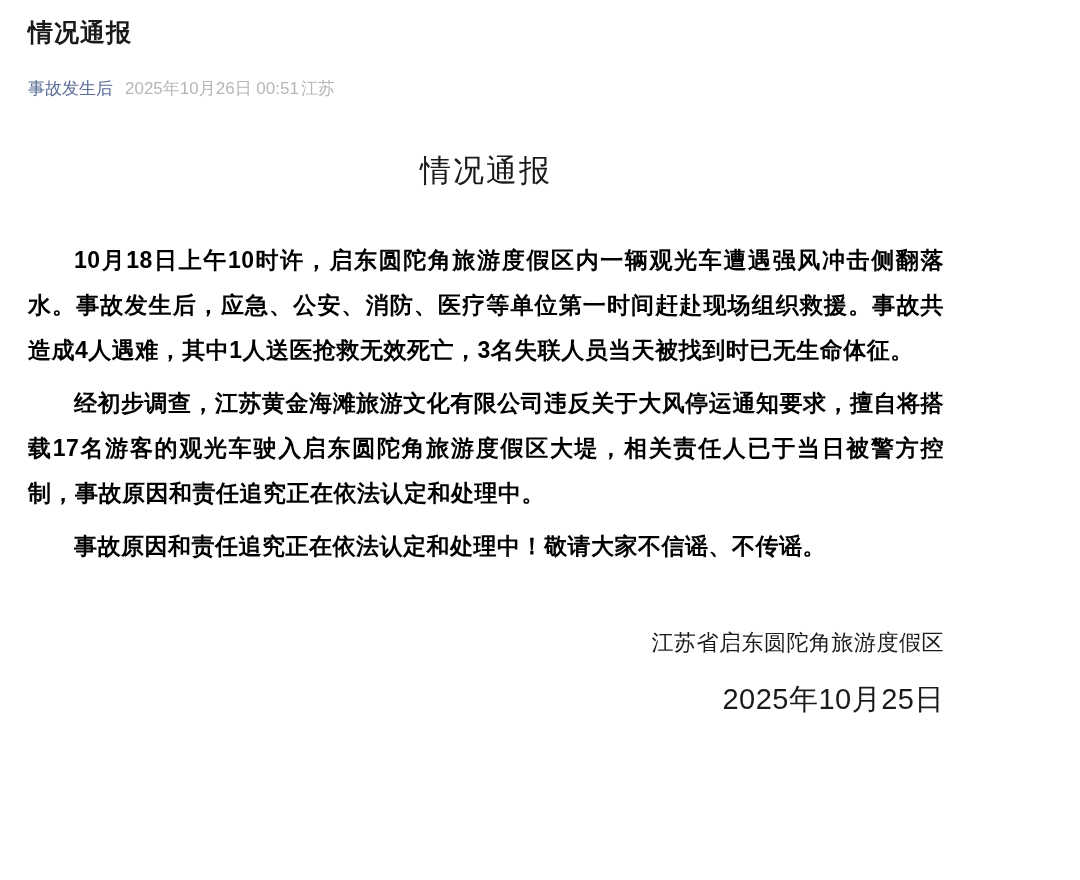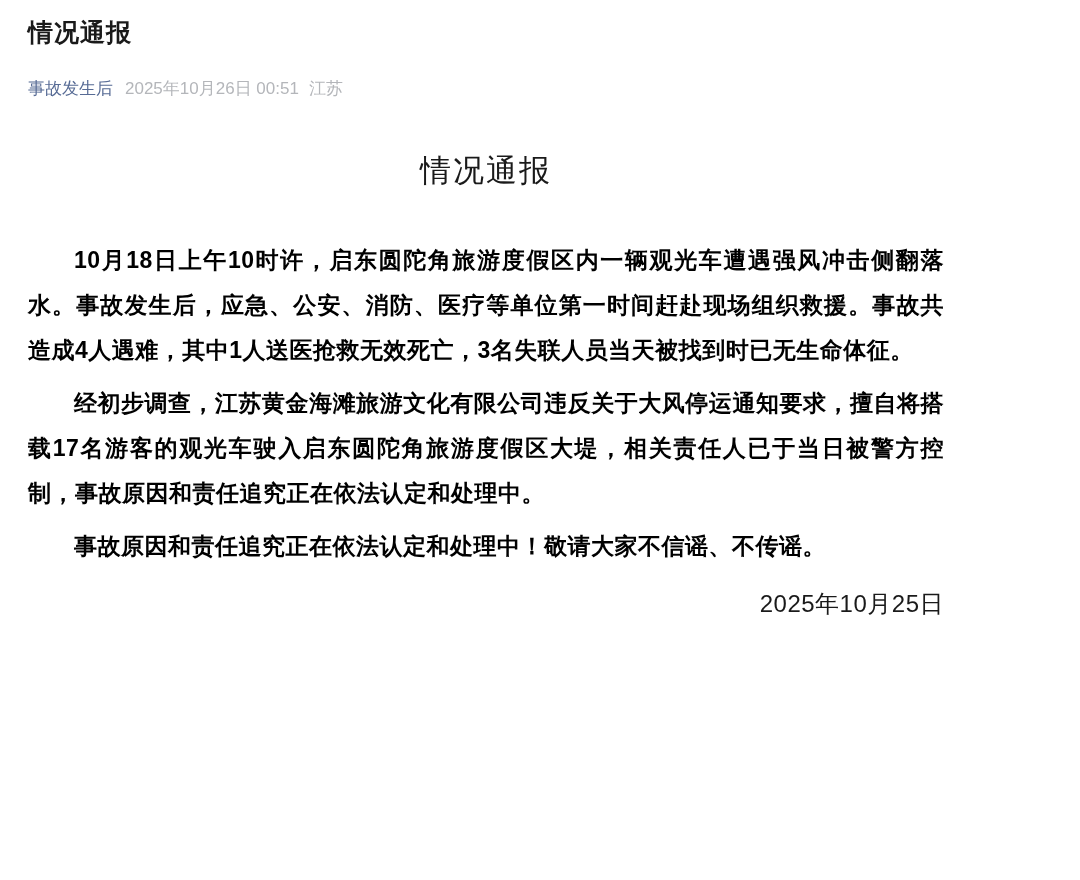--- a/index.html
+++ b/index.html
@@ -31,21 +31,21 @@
     color: #576b95;
     text-decoration: none;
     margin-right: 12px;
     cursor: pointer;
   }
   .meta-gray {
     color: #b4b6ba;
     text-align: right;
   }
   .meta-location {
-    margin-left: 10px;
+    margin-left: 2px;
   }
   .article-title {
     margin-top: 48px;
     font-size: 31px;
     line-height: 43px;
     font-weight: 400;
     text-align: center;
     color: #1a1a1a;
     letter-spacing: 2px;
   }
@@ -64,21 +64,21 @@
   }
   .signature {
     font-size: 22px;
     line-height: 45px;
     text-align: right;
     color: #1a1a1a;
     margin-top: 51px;
     letter-spacing: 0.5px;
   }
   .sign-date {
-    font-size: 24px;
+    font-size: 29px;
     line-height: 45px;
     text-align: right;
     color: #1a1a1a;
     margin-top: 12px;
     letter-spacing: 0.5px;
   }
 </style>
 </head>
 <body>
 
@@ -90,16 +90,17 @@
     <a class="account-link">事故发生后</a><span class="meta-gray">2025年10月26日 00:51</span><span class="meta-gray meta-location">江苏</span>
   </div>
 
   <h2 class="article-title">情况通报</h2>
 
   <div class="article-body">
     <p class="para">10月18日上午10时许，启东圆陀角旅游度假区内一辆观光车遭遇强风冲击侧翻落水。事故发生后，应急、公安、消防、医疗等单位第一时间赶赴现场组织救援。事故共造成4人遇难，其中1人送医抢救无效死亡，3名失联人员当天被找到时已无生命体征。</p>
     <p class="para">经初步调查，江苏黄金海滩旅游文化有限公司违反关于大风停运通知要求，擅自将搭载17名游客的观光车驶入启东圆陀角旅游度假区大堤，相关责任人已于当日被警方控制，事故原因和责任追究正在依法认定和处理中。</p>
     <p class="para">事故原因和责任追究正在依法认定和处理中！敬请大家不信谣、不传谣。</p>
 
+    <p class="signature">江苏省启东圆陀角旅游度假区</p>
     <p class="sign-date">2025年10月25日</p>
   </div>
 
 </div>
 
 </body></html>

